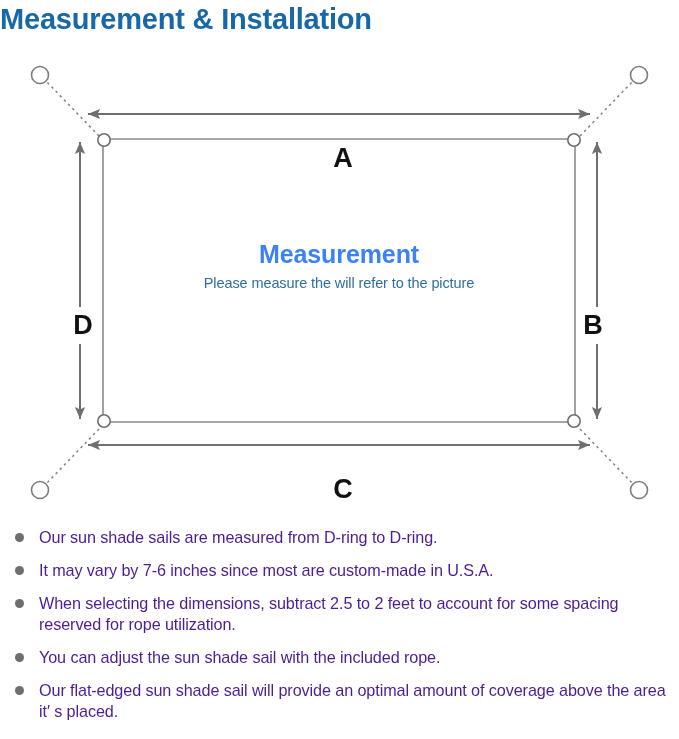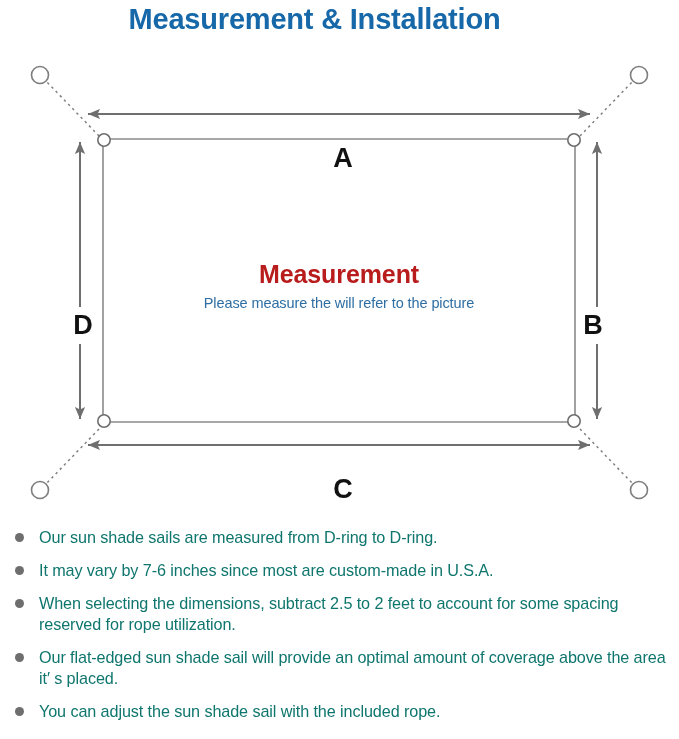--- a/index.html
+++ b/index.html
@@ -21,21 +21,20 @@
     height: 739px;
     background: #ffffff;
   }
 
   
   .title {
     position: absolute;
     top: 0px;
     left: 0;
     width: 629px;
-    text-align: center;
     font-size: 29px;
     font-weight: bold;
     color: #1668a8;
     letter-spacing: -0.2px;
     line-height: 38px;
     white-space: nowrap;
   }
 
   
   .diagram {
@@ -54,24 +53,23 @@
     position: absolute;
     left: 103px;
     top: 195px;
     width: 472px;
     text-align: center;
     pointer-events: none;
   }
   .center-title {
     font-size: 25px;
     font-weight: bold;
-    color: #b91c1c;
+    color: #3b82f6;
     line-height: 30px;
     letter-spacing: -0.1px;
-    margin-top: 20px;
   }
   .center-sub {
     font-size: 14.5px;
     color: #2e6ea3;
     line-height: 22px;
     margin-top: 3px;
     letter-spacing: -0.1px;
   }
 
   .dim-label {
@@ -93,21 +91,21 @@
   .notes {
     position: absolute;
     left: 12px;
     top: 527px;
     width: 662px;
   }
   .note {
     position: relative;
     padding-left: 27px;
     font-size: 16.2px;
-    color: #0f766e;
+    color: #4c1d95;
     line-height: 21px;
     margin-bottom: 12px;
     letter-spacing: -0.1px;
   }
   .note:last-child { margin-bottom: 0; }
   .note .bullet {
     position: absolute;
     left: 3px;
     top: 6px;
     width: 9px;
@@ -191,21 +189,21 @@
     <div class="note">
       <span class="bullet"></span>
       <span class="note-text">It may vary by 7-6 inches since most are custom-made in U.S.A.</span>
     </div>
     <div class="note">
       <span class="bullet"></span>
       <span class="note-text">When selecting the dimensions, subtract 2.5 to 2 feet to account for some spacing reserved for rope utilization.</span>
     </div>
     <div class="note">
       <span class="bullet"></span>
+      <span class="note-text">You can adjust the sun shade sail with the included rope.</span>
+    </div>
+    <div class="note">
+      <span class="bullet"></span>
       <span class="note-text">Our flat-edged sun shade sail will provide an optimal amount of coverage above the area it′ s placed.</span>
     </div>
-    <div class="note">
-      <span class="bullet"></span>
-      <span class="note-text">You can adjust the sun shade sail with the included rope.</span>
-    </div>
   </div>
 
 </div>
 
 </body></html>

